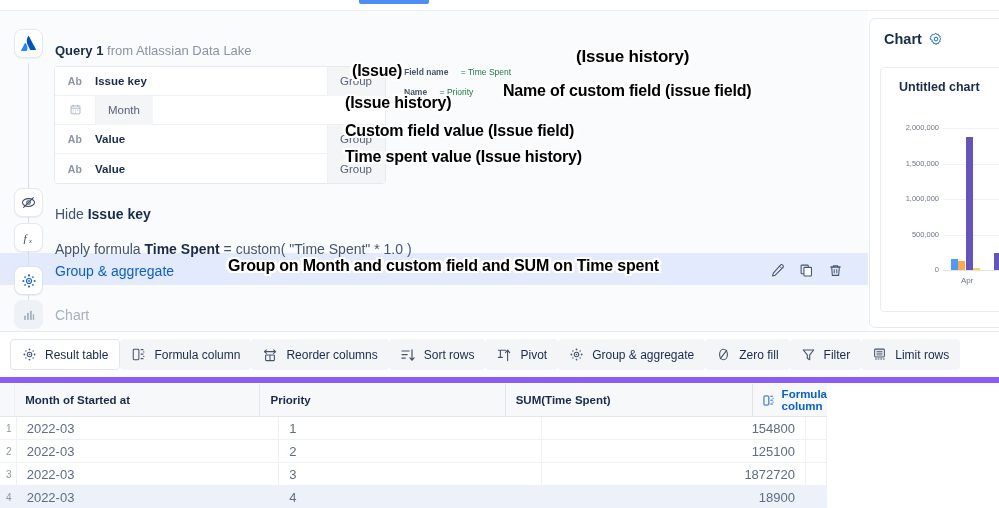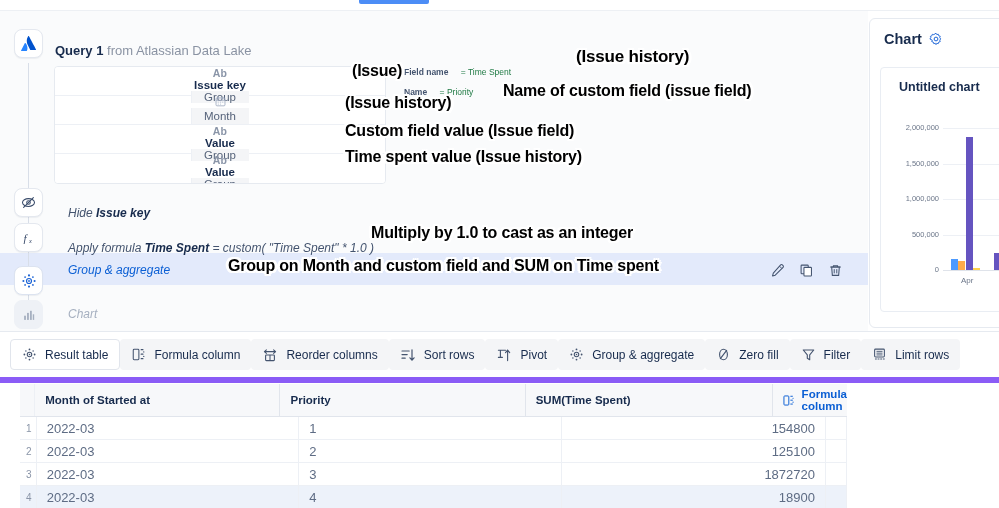--- a/index.html
+++ b/index.html
@@ -23,40 +23,40 @@
   .pipeline { position: absolute; left: 0; top: 11px; width: 868px; height: 320px; background: #FAFBFC; }
   .rail-line { position: absolute; left: 28px; top: 52px; width: 1px; height: 250px; background: #D8DEE8; }
   .step-icon {
     position: absolute; left: 14px; width: 29px; height: 29px; border-radius: 8px;
     background: #ffffff; border: 1px solid #E4E8EF;
     display: flex; align-items: center; justify-content: center;
     box-shadow: 0 1px 1px rgba(9,30,66,.06);
   }
   .step-icon.muted { background:#EEF1F6; border-color:#EEF1F6; box-shadow:none; }
   .step-icon.sel { border-color:#DCE3F0; }
-  .step-label { position: absolute; left: 68px; font-size: 12px; color: #44546F; white-space: nowrap; font-style: italic; }
+  .step-label { position: absolute; left: 55px; font-size: 14px; color: #44546F; white-space: nowrap; }
   .step-label b { color:#172B4D; font-weight: 700; }
   .step-label .code { color:#44546F; }
   .step-label.blue { color:#0B5FD4; }
   .step-label.grey { color:#A6B0C0; }
 
   .row-highlight { position:absolute; left:0; width:868px; height:32px; background:#E3EAFB; }
 
   .step-actions { position:absolute; display:flex; gap:14px; align-items:center; }
 
   
   .query-title { position:absolute; left:55px; top:32px; font-size:13px; color:#8A93A3; white-space:nowrap; }
   .query-title b { color:#172B4D; font-weight:700; font-size:13px; }
 
   
   .field-card {
     position: absolute; left: 54px; top: 55px; width: 332px;
     border: 1px solid #E6EAF0; border-radius: 4px; background: #fff; overflow: hidden;
   }
-  .field-row { display:flex; align-items:center; height: 29px; border-bottom: 1px solid #EDF0F5; background:#fff;flex-direction:column; }
+  .field-row { display:flex; align-items:center; height: 29px; border-bottom: 1px solid #EDF0F5; background:#fff; }
   .field-row:last-child { border-bottom: none; }
   .field-type { width: 40px; text-align:center; font-size: 10.5px; color:#8A95A8; font-weight:700; letter-spacing:.2px; }
   .field-name { flex:1; font-size: 11.5px; font-weight: 700; color:#172B4D; }
   .field-chip {
     margin-right: 0px; height: 29px; min-width: 58px; padding: 0 12px;
     display:flex; align-items:center; justify-content:flex-start;
     background:#F4F5F7; font-size: 11.5px; color:#56637A; border-left:1px solid #EDF0F5;
   }
 
   
@@ -107,21 +107,21 @@
     display:flex; align-items:center; padding-left: 10px; gap: 0; overflow:hidden;
   }
   .tb-btn {
     display:flex; align-items:center; gap: 8px; height: 31px; padding: 0 11px;
     background:#F4F5F7; border-radius: 4px; font-size: 12px; color:#172B4D; white-space:nowrap;
     flex: 0 0 auto;
   }
   .tb-btn.active { background:#fff; border:1px solid #E1E5EC; }
 
   
-  .table { position:absolute; left:0; top: 384px; width: 827px; height: 124px; background:#fff;margin-left:20px; }
+  .table { position:absolute; left:0; top: 384px; width: 827px; height: 124px; background:#fff; }
   .thead { display:flex; height: 33px; background:#F7F8FA; border-bottom:1px solid #E1E5EC; }
   .th-num { width: 18px; border-right:1px solid #EDF0F5; }
   .th { display:flex; align-items:center; padding-left: 10px; font-size:11.5px; font-weight:700; color:#172B4D; border-right:1px solid #E1E5EC; }
   .th.addcol { color:#0B5FD4; font-weight:700; gap:7px; padding-left:9px; border-right:none; }
   .trow { display:flex; height: 23px; border-bottom:1px solid #EDF0F5; }
   .trow.alt { background:#EDF2FA; }
   .td-num { width:18px; display:flex; align-items:center; justify-content:flex-end; padding-right:4px; font-size:10px; color:#8A95A8; border-right:1px solid #EDF0F5; }
   .td { display:flex; align-items:center; padding: 0 10px; font-size:13px; color:#5E6C84; border-right:1px solid #EDF0F5; }
   .td.right { justify-content:flex-end; }
 
@@ -470,16 +470,15 @@
       <div class="td" style="flex:1"></div>
     </div>
   </div>
 
   <div class="anno" style="left:352px; top:62px;  font-size:16px;">(Issue)</div>
   <div class="anno" style="left:576px; top:47px;  font-size:17px;">(Issue history)</div>
   <div class="anno" style="left:345px; top:94px;  font-size:16px;">(Issue history)</div>
   <div class="anno" style="left:503px; top:82px;  font-size:16px;">Name of custom field (issue field)</div>
   <div class="anno" style="left:345px; top:122px; font-size:16px;">Custom field value (Issue field)</div>
   <div class="anno" style="left:345px; top:148px; font-size:16px;">Time spent value (Issue history)</div>
-  <div class="anno" style="left:371px; top:224px; font-size:16px;">Multiply by 1.0 to cast as an integer</div>
   <div class="anno" style="left:228px; top:257px; font-size:16px;">Group on Month and custom field and SUM on Time spent</div>
 
 </div>
 
 </body></html>

